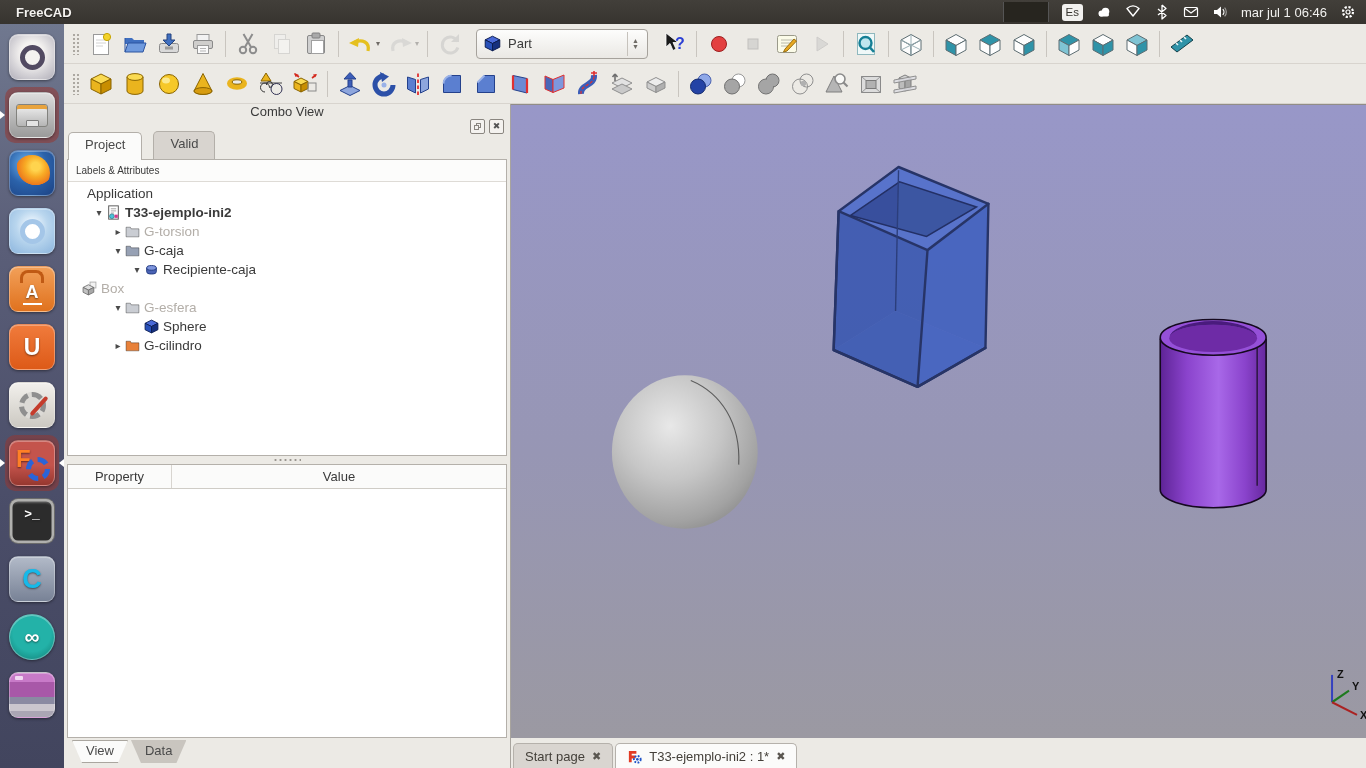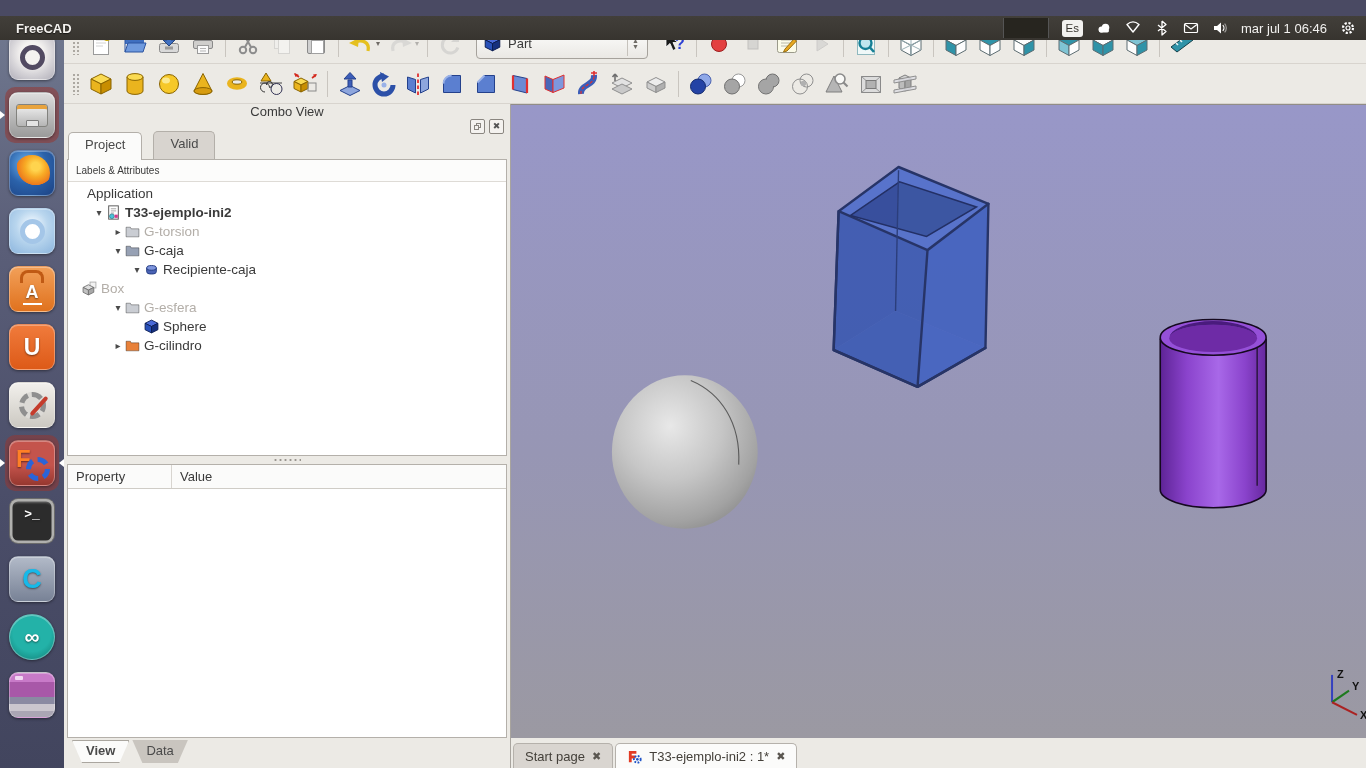--- a/index.html
+++ b/index.html
@@ -1,21 +1,21 @@
 <!DOCTYPE html>
 <html><head>
 <meta charset="utf-8">
 <style>
   *{margin:0;padding:0;box-sizing:border-box;}
   html,body{width:1366px;height:768px;overflow:hidden;}
   body{font-family:"Liberation Sans","DejaVu Sans",sans-serif;font-size:13px;color:#3a3a3a;background:#4a4a63;}
   .screen{position:relative;width:1366px;height:768px;}
 
   
-  .topbar{position:absolute;left:0;top:16px;width:100%;height:24px;background:linear-gradient(#423f3a,#37342f);display:flex;align-items:center;padding:0 10px 0 16px;z-index:50;}
+  .topbar{position:absolute;left:0;top:0;width:100%;height:24px;background:linear-gradient(#423f3a,#37342f);display:flex;align-items:center;padding:0 10px 0 16px;z-index:50;}
   .tb-title{color:#f4f2ef;font-weight:bold;font-size:13px;text-shadow:0 1px 1px rgba(0,0,0,.6);}
   .tb-right{margin-left:auto;display:flex;align-items:center;gap:13px;}
   .win-preview{width:46px;height:20px;background:#27251f;border-left:1px solid #555;border-right:1px solid #555;}
   .kbd-box{background:#f2f1ef;color:#37342f;font-size:11.5px;font-weight:normal;padding:0 4px;border-radius:3px;height:17px;line-height:17px;}
   .tb-right .sv{width:16px;height:16px;display:block;}
   .clock{color:#f2f1ef;font-size:13px;}
 
   
   .launcher{position:absolute;left:0;top:24px;width:64px;height:744px;background:linear-gradient(180deg,#70788f 0%,#5a5e78 30%,#4a4d68 65%,#42455e 100%);z-index:40;display:flex;flex-direction:column;align-items:center;padding-top:4px;overflow:hidden;}
   .lslot{position:relative;width:64px;height:58px;display:flex;align-items:center;justify-content:center;flex:none;}
@@ -87,28 +87,28 @@
   .trow .exp{width:14px;flex:none;font-size:10px;color:#4a4a4a;text-align:center;}
   .trow .sv.tv{width:15px;height:15px;flex:none;margin-right:4px;}
   .trow.bold{font-weight:bold;}
   .trow.dim{color:#b3aea8;}
   .c-folder{color:#97a1b4;}
   .c-folderdim{color:#cacdd3;}
   .c-folderor{color:#e8813a;}
   .splitter{height:8px;display:flex;align-items:center;justify-content:center;flex:none;}
   .grip{width:28px;height:5px;background-image:radial-gradient(#9a968f 1px,transparent 1.3px);background-size:5px 4px;}
   .prop{height:274px;margin:0 3px;border:1px solid #b4b0aa;background:#fff;display:flex;flex-direction:column;flex:none;}
-  .prop-head{display:flex;border-bottom:1px solid #cfccc6;flex:none;}
+  .prop-head{display:flex;border-bottom:1px solid #cfccc6;flex:none;text-align:center;}
   .pcell{padding:4px 8px;font-size:13px;color:#3a3a3a;background:#fbfbfa;}
   .pcell:first-child{width:104px;flex:none;border-right:1px solid #d8d5d0;}
   .pcell:last-child{flex:1;}
   .prop-body{flex:1;}
   .btabs{height:30px;display:flex;align-items:flex-start;padding:2px 0 0 8px;gap:3px;flex:none;}
   .btab{padding:3px 14px 5px;clip-path:polygon(0 0,100% 0,calc(100% - 10px) 100%,10px 100%);background:#c9c5bf;color:#4a4a4a;font-size:13px;}
-  .btab.active{background:#fbfbfa;box-shadow:inset 0 0 0 1px #aaa69f;font-weight:bold;}
+  .btab.active{background:#fbfbfa;box-shadow:inset 0 0 0 1px #aaa69f;}
 
   
   .right-col{flex:1;display:flex;flex-direction:column;min-width:0;border-left:1px solid #a8a49e;}
   .viewport{position:relative;flex:1;min-height:0;border-top:1px solid #918d87;}
   .viewport svg{position:absolute;inset:0;width:100%;height:100%;display:block;}
   .mdibar{height:30px;background:#eceae5;display:flex;align-items:flex-end;padding:0 2px;gap:2px;flex:none;}
   .mtab{height:25px;display:flex;align-items:center;gap:7px;padding:0 11px;border:1px solid #b5b1ab;border-bottom:none;border-radius:5px 5px 0 0;background:#d9d5d0;font-size:13px;color:#44403a;}
   .mtab.active{background:#fbfbfa;}
   .mtab .sv{width:15px;height:15px;}
   .mclose{font-size:11px;color:#5a5650;font-weight:bold;}

